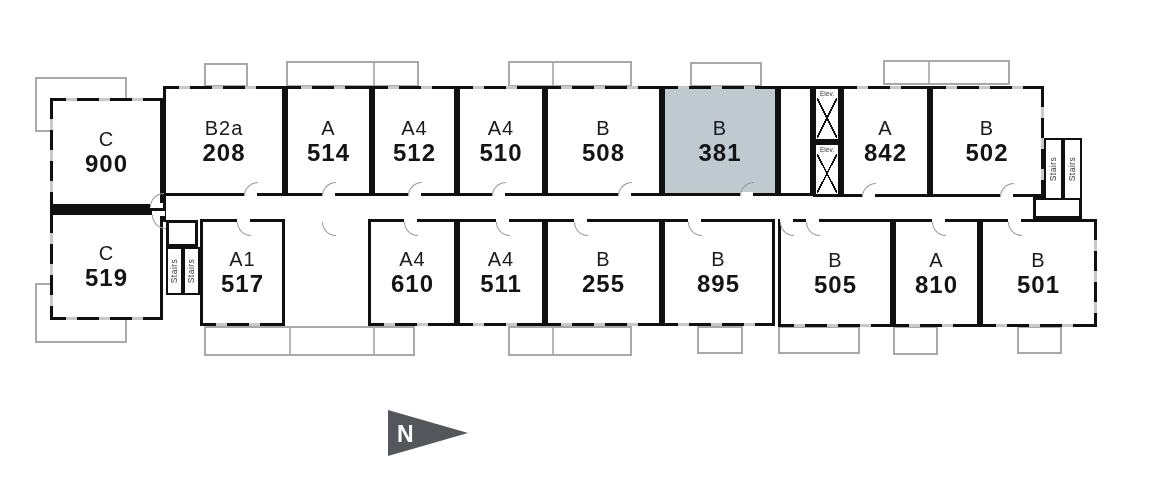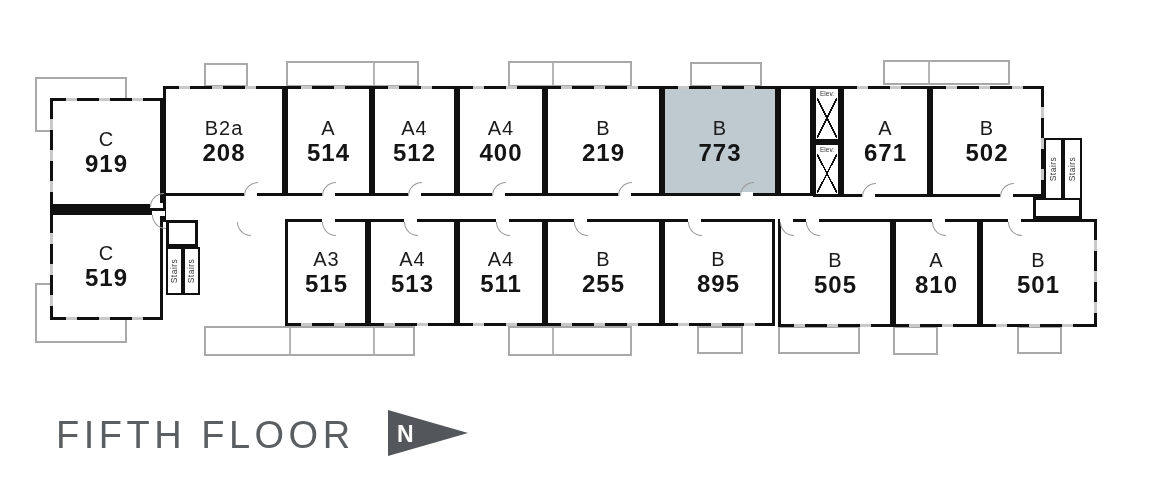--- a/index.html
+++ b/index.html
@@ -79,76 +79,76 @@
       <div class="balcony" style="left: 893px; top: 326px; width: 45px; height: 29px;"></div>
       <div class="balcony" style="left: 1017px; top: 326px; width: 45px; height: 28px;"></div>
       <div class="hall" style="left: 778px; top: 86px; width: 35px; height: 110px;"></div>
       <div class="hall" style="left: 167px; top: 178px; width: 38px; height: 18px;"></div>
       <div class="hall" style="left: 166px; top: 220px; width: 32px; height: 27px;"></div>
       <div class="hall" style="left: 1033px; top: 197px; width: 49px; height: 22px;"></div>
       <div class="wall" style="left: 50px; top: 205px; width: 113px; height: 7px;"></div>
       <div class="wall" style="left: 161px; top: 196px; width: 5px; height: 26px;"></div>
       <div class="unit" style="left: 50px; top: 98px; width: 113px; height: 109px;">
         <div class="utype">C</div>
-        <div class="unum">919</div>
+        <div class="unum">900</div>
         <div class="win wtop"></div>
       </div>
       <div class="unit" style="left: 163px; top: 86px; width: 122px; height: 110px;">
         <div class="utype">B2a</div>
         <div class="unum">208</div>
         <div class="win wtop"></div>
       </div>
       <div class="unit" style="left: 285px; top: 86px; width: 87px; height: 110px;">
         <div class="utype">A</div>
         <div class="unum">514</div>
         <div class="win wtop"></div>
       </div>
       <div class="unit" style="left: 372px; top: 86px; width: 85px; height: 110px;">
         <div class="utype">A4</div>
         <div class="unum">512</div>
         <div class="win wtop"></div>
       </div>
       <div class="unit" style="left: 457px; top: 86px; width: 88px; height: 110px;">
         <div class="utype">A4</div>
-        <div class="unum">400</div>
+        <div class="unum">510</div>
         <div class="win wtop"></div>
       </div>
       <div class="unit" style="left: 545px; top: 86px; width: 117px; height: 110px;">
         <div class="utype">B</div>
-        <div class="unum">219</div>
+        <div class="unum">508</div>
         <div class="win wtop"></div>
       </div>
       <div class="unit hl" style="left: 662px; top: 86px; width: 116px; height: 110px;">
         <div class="utype">B</div>
-        <div class="unum">773</div>
+        <div class="unum">381</div>
         <div class="win wtop"></div>
       </div>
       <div class="unit" style="left: 841px; top: 86px; width: 89px; height: 111px;">
         <div class="utype">A</div>
-        <div class="unum">671</div>
+        <div class="unum">842</div>
         <div class="win wtop"></div>
       </div>
       <div class="unit" style="left: 930px; top: 86px; width: 114px; height: 111px;">
         <div class="utype">B</div>
         <div class="unum">502</div>
         <div class="win wtop"></div>
       </div>
       <div class="unit" style="left: 50px; top: 212px; width: 113px; height: 108px;">
         <div class="utype">C</div>
         <div class="unum">519</div>
         <div class="win wbot"></div>
       </div>
-      <div class="unit" style="left: 285px; top: 219px; width: 83px; height: 107px;">
-        <div class="utype">A3</div>
-        <div class="unum">515</div>
+      <div class="unit" style="left: 200px; top: 219px; width: 85px; height: 107px;">
+        <div class="utype">A1</div>
+        <div class="unum">517</div>
         <div class="win wbot"></div>
       </div>
       <div class="unit" style="left: 368px; top: 219px; width: 89px; height: 107px;">
         <div class="utype">A4</div>
-        <div class="unum">513</div>
+        <div class="unum">610</div>
         <div class="win wbot"></div>
       </div>
       <div class="unit" style="left: 457px; top: 219px; width: 88px; height: 107px;">
         <div class="utype">A4</div>
         <div class="unum">511</div>
         <div class="win wbot"></div>
       </div>
       <div class="unit" style="left: 545px; top: 219px; width: 117px; height: 107px;">
         <div class="utype">B</div>
         <div class="unum">255</div>
@@ -233,21 +233,20 @@
       <div class="dgap" style="left: 1008px; top: 218px;"></div>
       <div class="darc down" style="left: 1008px; top: 222px;"></div>
       <div class="dgap" style="left: 152px; top: 211px;"></div>
       <div class="darc down" style="left: 152px; top: 215px;"></div>
       <div class="vwin" style="left: 50px; top: 112px; height: 80px;"></div>
       <div class="vwin" style="left: 50px; top: 226px; height: 80px;"></div>
       <div class="vwin" style="left: 1041px; top: 100px; height: 80px;"></div>
       <div class="vwin" style="left: 1094px; top: 233px; height: 80px;"></div>
     </div>
 
-  <div class="title">FIFTH FLOOR</div>
 
   <div class="north">
     <svg width="84" height="48">
       <polygon points="0,0 80,23 0,46" fill="#53565a"></polygon>
     </svg>
     <span class="nlabel">N</span>
   </div>
 </div>
 
 </body></html>

